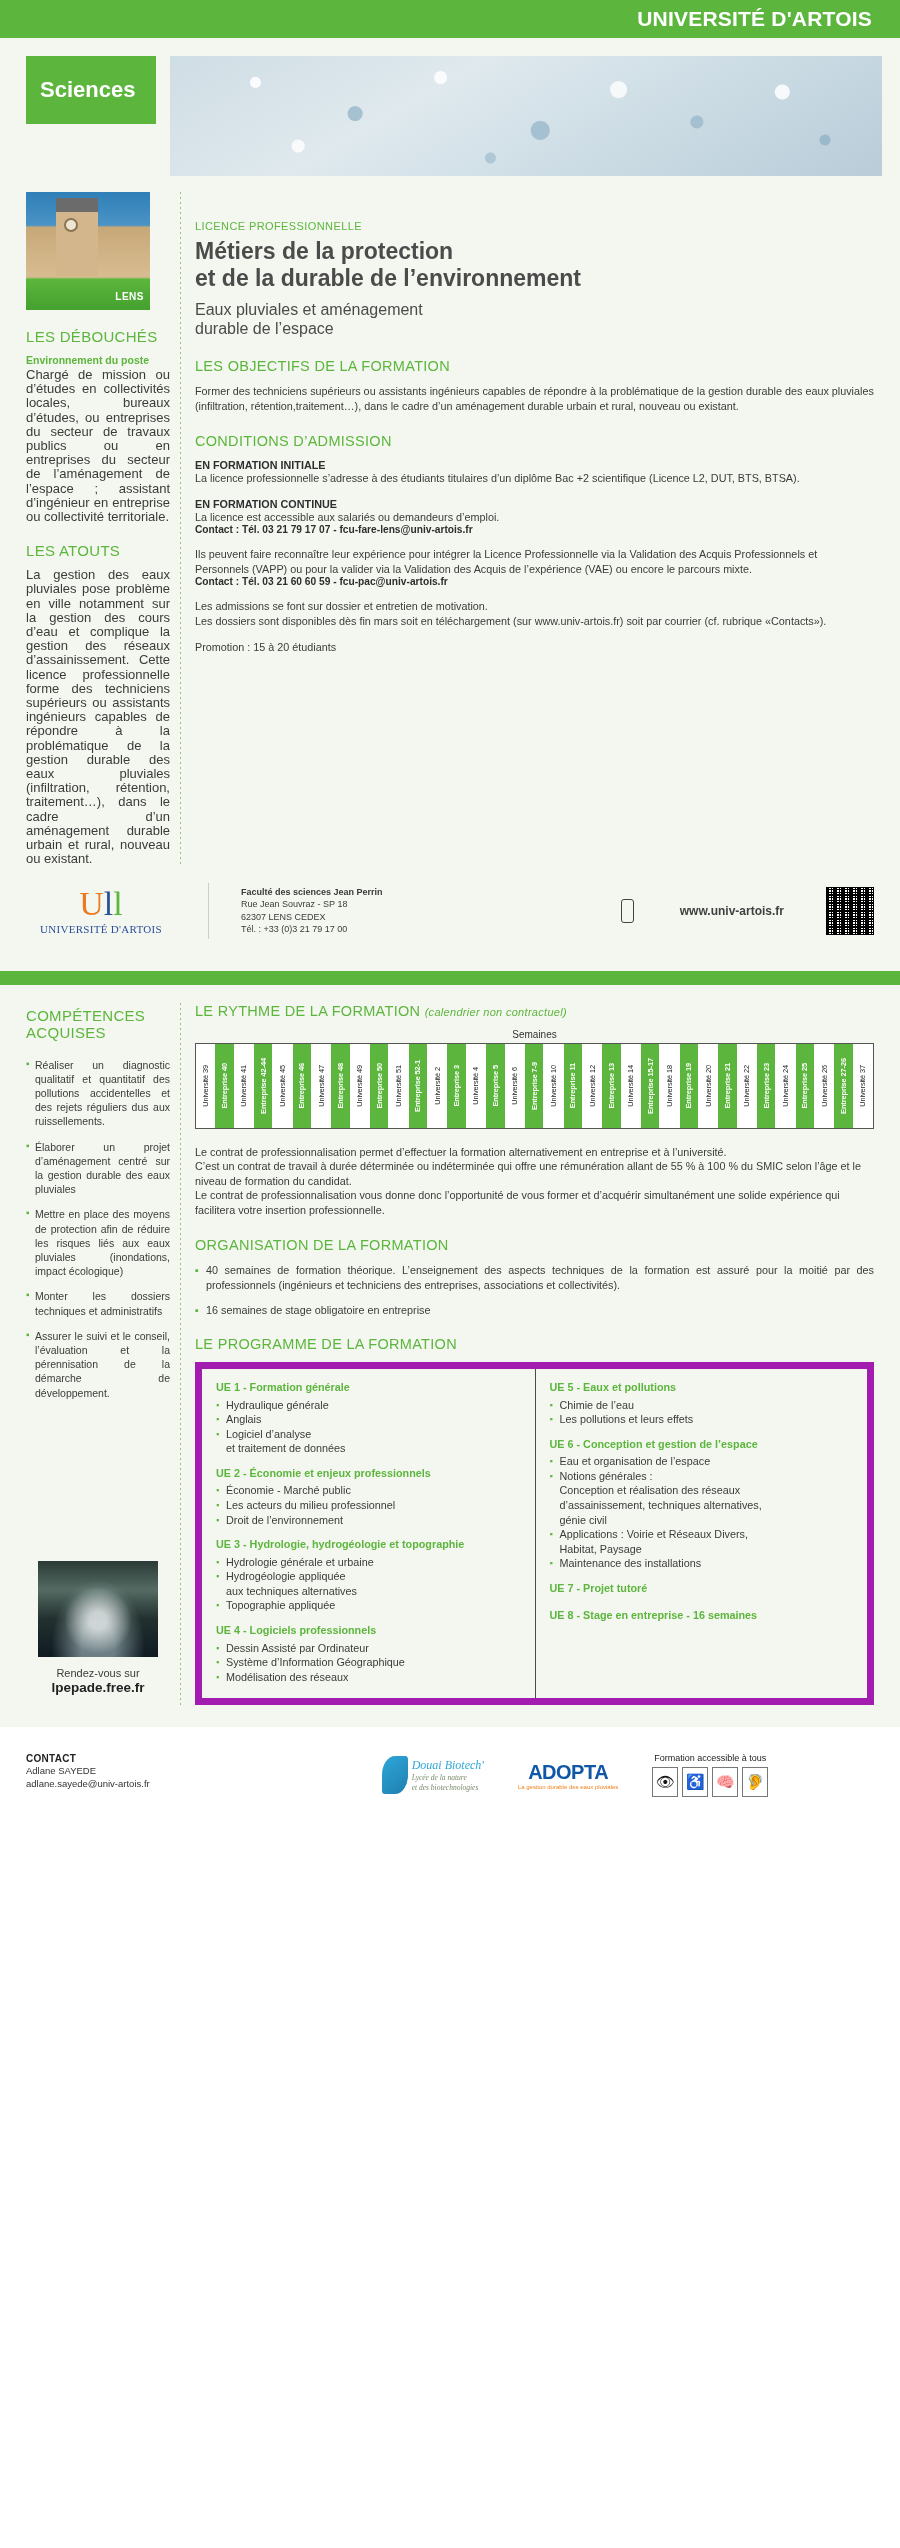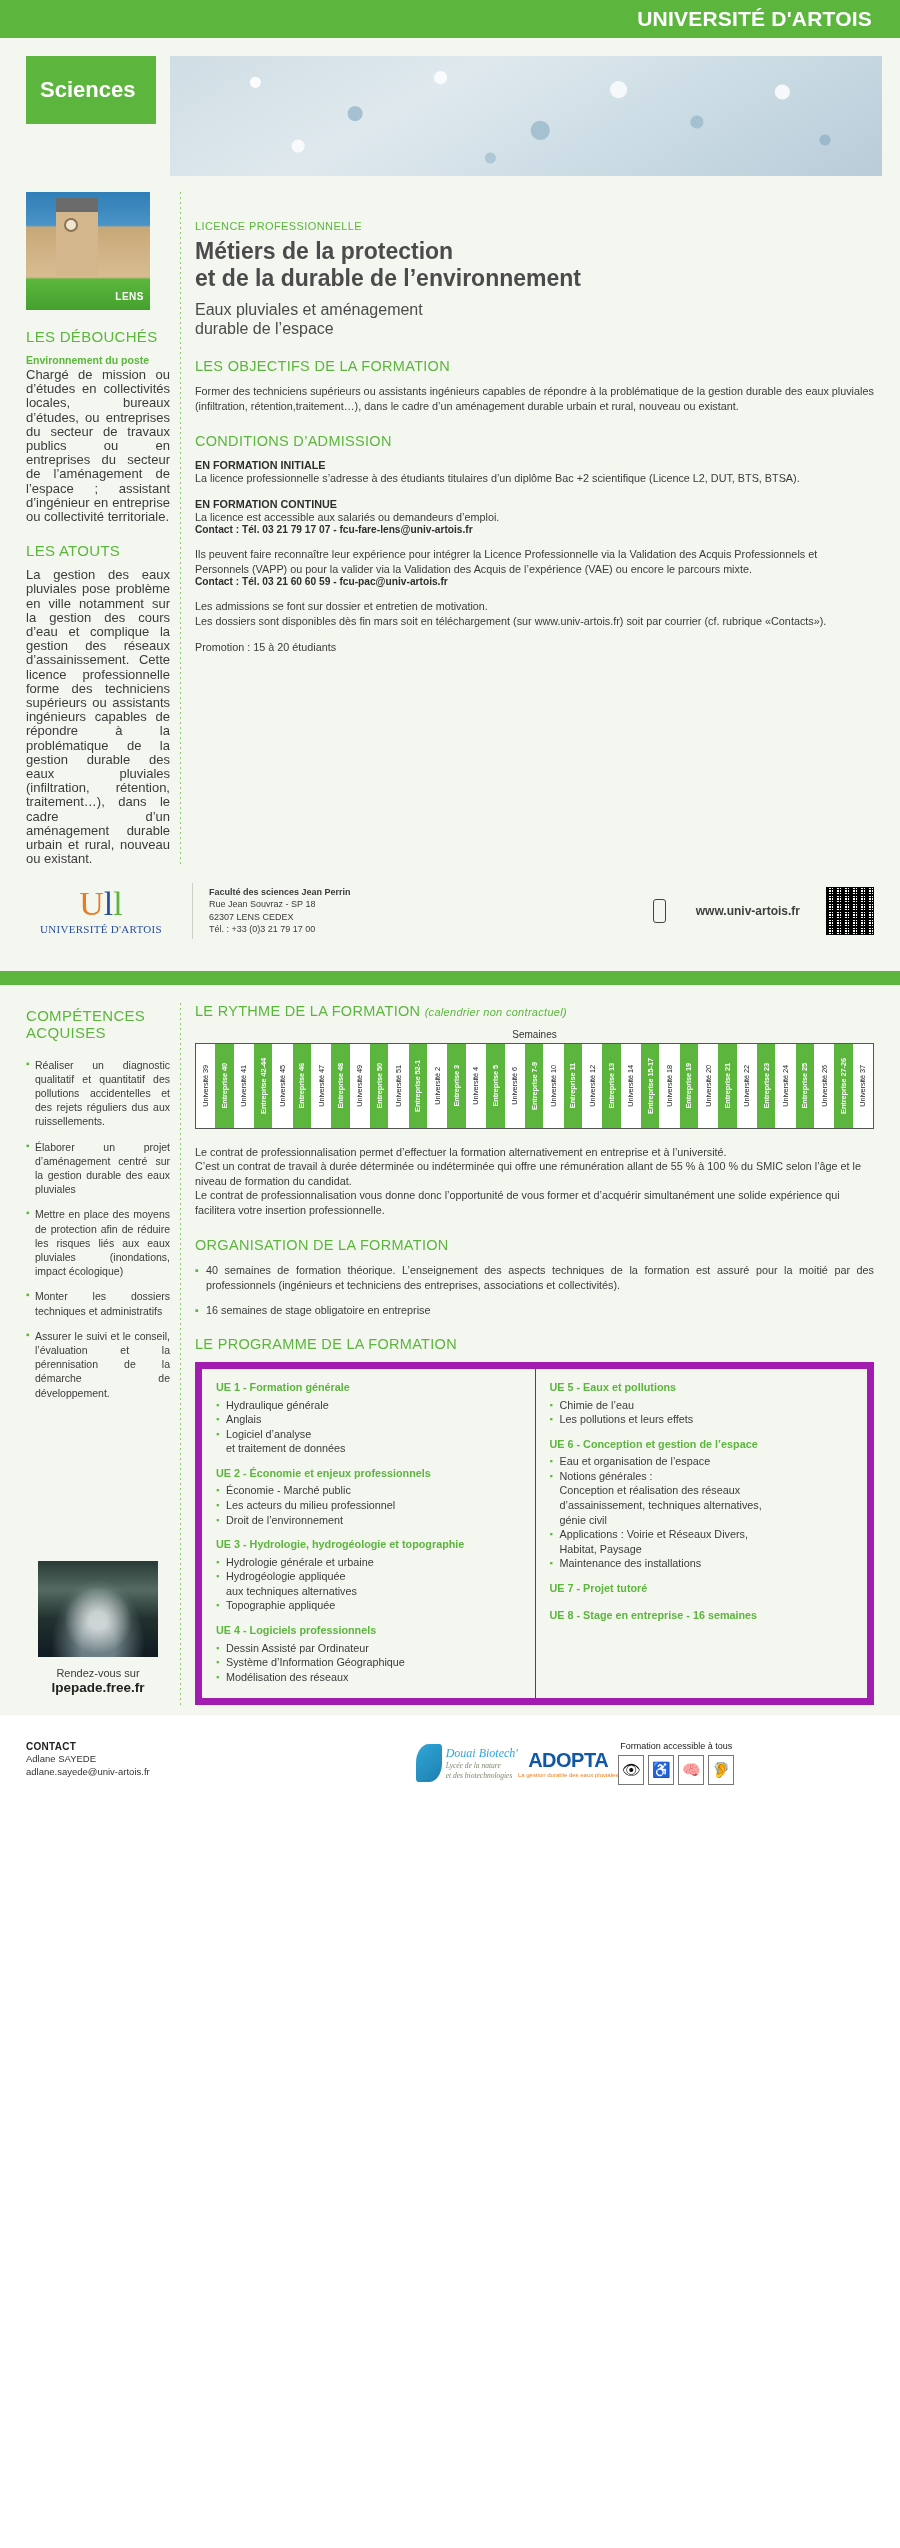--- a/index.html
+++ b/index.html
@@ -103,21 +103,21 @@
 
   h2.blk-head { color: #5cb63d; font-size: 14.5px; font-weight: normal; letter-spacing: .3px; margin: 0 0 10px 0; }
   .body-txt { font-size: 10.8px; line-height: 14.5px; color: #3b3b3b; }
   .bold-lbl { font-size: 10.8px; font-weight: bold; color: #2e2e2e; }
   .contact-ln { font-size: 10.2px; font-weight: bold; color: #2e2e2e; }
   .sp8 { height: 8px; } .sp12 { height: 12px; } .sp16 { height: 16px; } .sp20 { height: 20px; }
 
   
   .p1-footer {
     display: flex; align-items: center; padding: 16px 26px 18px 26px;
-    background: #f4f7ef; gap: 16px;
+    background: #f4f7ef; gap: 32px;
   }
   .logo-ua { width: 150px; text-align: center; }
   .logo-mark { font-size: 34px; color: #2a4f9b; font-family: "Liberation Serif", serif; line-height: 1; }
   .logo-mark .o { color: #ea7b20; } .logo-mark .g { color: #5cb63d; }
   .logo-name { font-size: 11px; color: #2a4f9b; font-family: "Liberation Serif", serif; letter-spacing: .3px; margin-top: 2px; }
   .fvline { width: 1px; height: 56px; background: #c9cfc2; }
   .addr { font-size: 9px; line-height: 12.5px; color: #3b3b3b; }
   .addr .a1 { font-weight: bold; }
   .p1-footer .spacer { flex: 1; }
   .weburl { font-size: 12px; font-weight: bold; color: #404040; margin-right: 10px; }
@@ -125,21 +125,21 @@
   .qr { width: 48px; height: 48px;
     background-image:
       linear-gradient(90deg,#000 25%,transparent 25% 50%,#000 50% 60%,transparent 60% 75%,#000 75%),
       linear-gradient(0deg,#000 20%,transparent 20% 40%,#000 40% 55%,transparent 55% 70%,#000 70% 85%,transparent 85%);
     background-size: 8px 8px, 8px 8px; background-color: #fff; border: 1px solid #000;
   }
 
   .green-sep { height: 14px; background: #5cb63d; }
 
   
-  .panel-2 { background: #f4f7ef; padding-bottom: 10px; }
+  .panel-2 { background: #f4f7ef; padding-bottom: 22px; }
   .p2-row { display: flex; padding-top: 18px; }
 
   .bullet-li { font-size: 10.5px; line-height: 14.2px; color: #3b3b3b; text-align: justify; margin-bottom: 11px; position: relative; padding-left: 9px; }
   .bullet-li::before { content: "▪"; color: #5cb63d; position: absolute; left: 0; top: -1px; font-size: 10px; }
 
   .sem-label { font-size: 10px; color: #333; text-align: center; margin-bottom: 3px; }
   .cal-wrap { border: 1px solid #555; background: #fff; display: flex; height: 86px; overflow: hidden; }
   .cal-cell {
     flex: 1 1 0; min-width: 0; display: flex; align-items: center; justify-content: center;
     border-right: 1px solid #fff;
@@ -174,21 +174,21 @@
       linear-gradient(180deg, #2a3a36 0%, #546b63 30%, #22312f 60%, #0f1a22 100%);
   }
   .rdv { text-align: center; font-size: 11px; color: #3b3b3b; }
   .rdv b { display: block; font-size: 13.5px; color: #222; margin-top: 1px; }
 
   
   .p3 { background: #ffffff; padding: 26px 26px 0 26px; display: flex; align-items: flex-start; }
   .contact-blk { width: 250px; }
   .contact-blk .ct { font-size: 10px; font-weight: bold; color: #222; letter-spacing: .3px; }
   .contact-blk .cl { font-size: 9.5px; color: #333; line-height: 13px; }
-  .logos { flex: 1; display: flex; align-items: center; justify-content: center; }
+  .logos { flex: 1; display: flex; align-items: center; justify-content: center; gap: 34px; }
   .douai { display: flex; align-items: center; gap: 4px; }
   .douai .leaf { width: 26px; height: 38px; border-radius: 50% 10% 50% 10%; background: linear-gradient(140deg,#2ea7d8,#1e7fb0); }
   .douai .dtxt .d1 { font-size: 12px; color: #2ea7d8; font-family: "Liberation Serif", serif; font-style: italic; }
   .douai .dtxt .d2 { font-size: 7.5px; color: #7a8a6a; font-family: "Liberation Serif", serif; font-style: italic; line-height: 10px;}
   .adopta { text-align: center; }
   .adopta .a1 { font-size: 20px; font-weight: bold; color: #1057a5; letter-spacing: -.5px; }
   .adopta .a2 { font-size: 6px; color: #f07f1a; }
   .access { text-align: center; }
   .access .atitle { font-size: 9px; color: #222; margin-bottom: 4px; }
   .access .icons { display: flex; gap: 4px; }

